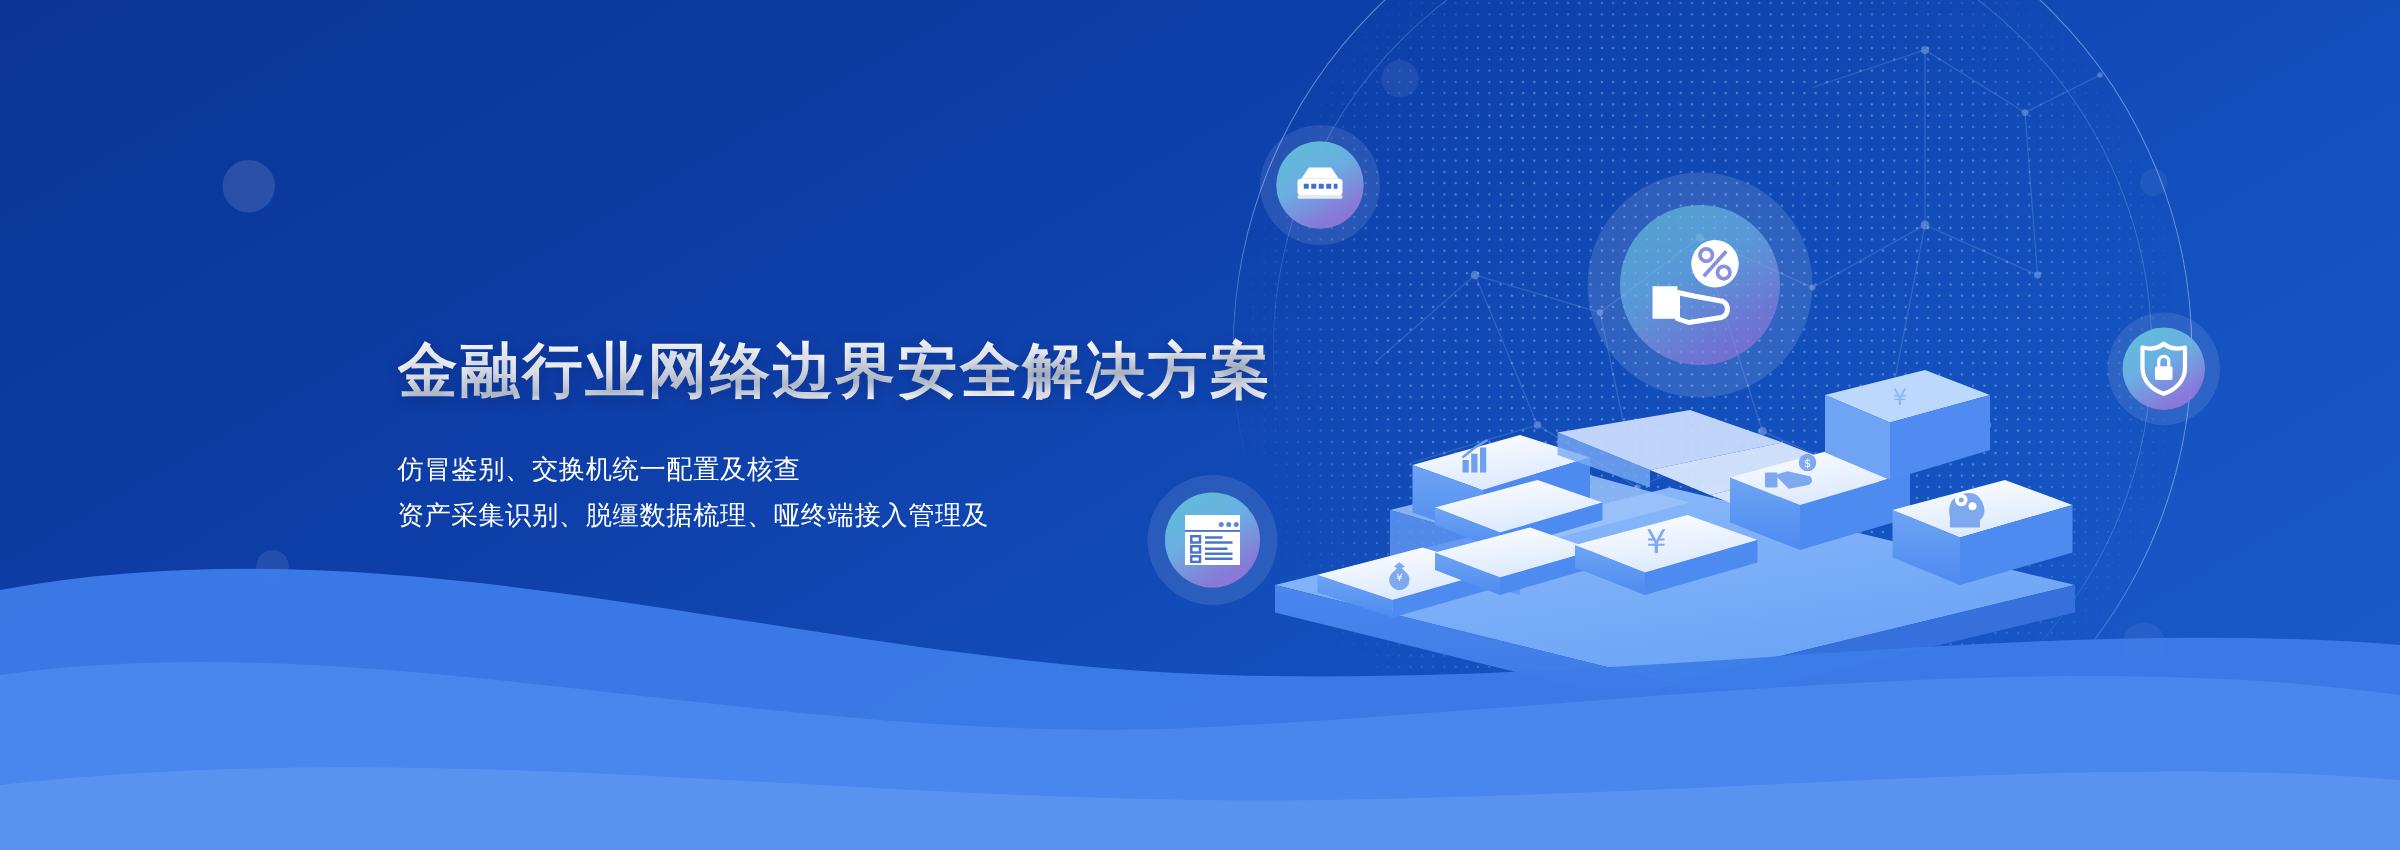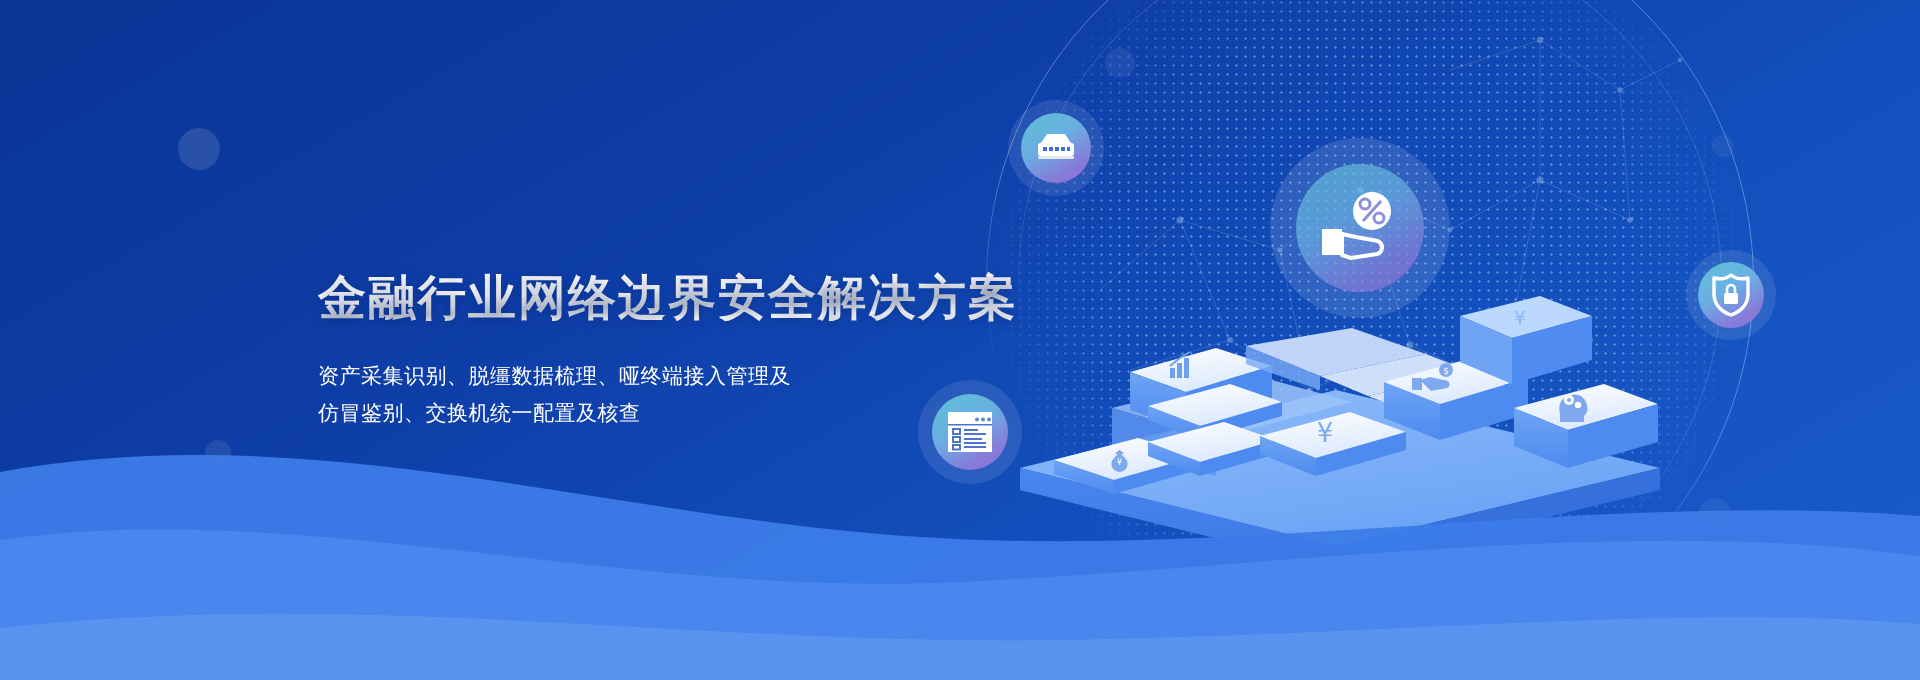--- a/index.html
+++ b/index.html
@@ -293,18 +293,18 @@
 
   <svg class="waves" viewBox="0 0 1920 260" preserveAspectRatio="none">
     <path d="M0 52 C330 -8 640 110 980 120 C1300 130 1620 72 1920 96 L1920 260 L0 260 Z" fill="#3d7ce8" opacity=".95"></path>
     <path d="M0 120 C300 78 620 178 960 162 C1290 146 1630 96 1920 136 L1920 260 L0 260 Z" fill="#4a87ed" opacity=".95"></path>
     <path d="M0 208 C360 168 700 226 1060 220 C1420 214 1680 184 1920 204 L1920 260 L0 260 Z" fill="#5b94f0" opacity=".95"></path>
   </svg>
 
   <div class="copy">
     <h1 class="title">金融行业网络边界安全解决方案</h1>
     <p class="subtitle">
+      <span class="line">仿冒鉴别、交换机统一配置及核查</span>
       <span class="line">资产采集识别、脱缰数据梳理、哑终端接入管理及</span>
-      <span class="line">仿冒鉴别、交换机统一配置及核查</span>
     </p>
   </div>
 
 </div>
 
 </body></html>

